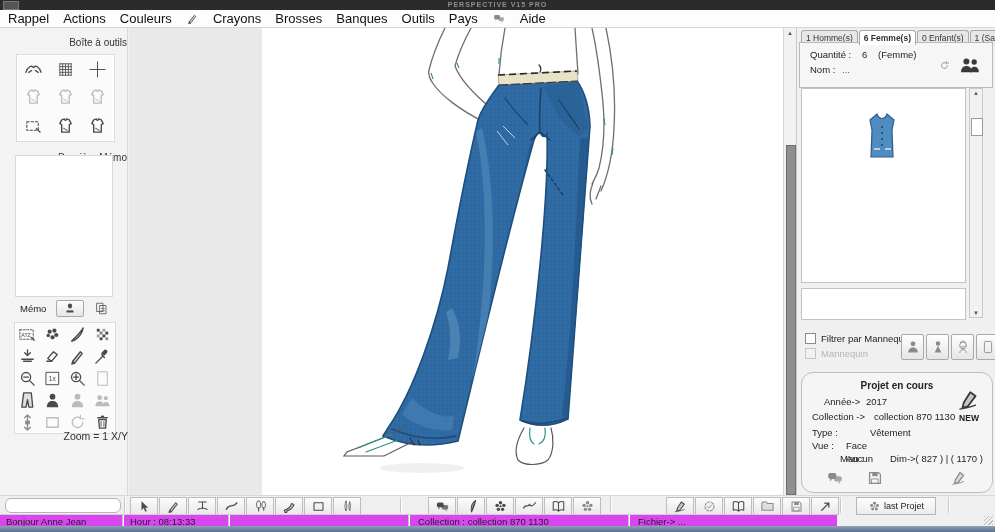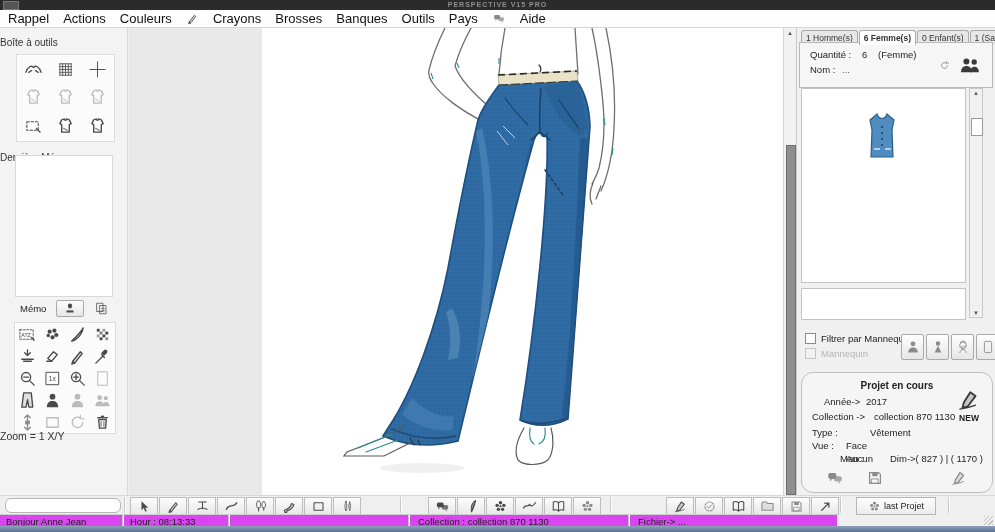--- a/index.html
+++ b/index.html
@@ -11,21 +11,21 @@
   #titlebar{left:0;top:0;width:995px;height:10px;background:#2b2b2b;}
   #titlebar .t{position:absolute;left:0;right:0;top:1px;text-align:center;font-size:7px;
                font-weight:bold;color:#8f8f8f;letter-spacing:1px;}
   #winicon{position:absolute;left:3px;top:1px;width:14px;height:7px;background:#555;border:1px solid #777;}
   
   #menubar{left:0;top:10px;width:995px;height:18px;background:#fdfdfd;border-bottom:1px solid #d6d6d6;
            display:flex;align-items:center;gap:14px;padding-left:8px;box-sizing:border-box;}
   #menubar .mi{font-size:13px;color:#111;cursor:default;}
   
   #sidebar{left:0;top:28px;width:128px;height:467px;background:#f3f3f3;border-right:1px solid #d9d9d9;box-sizing:border-box;}
-  .panel-title{font-size:10px;color:#333;text-align:left;}
+  .panel-title{font-size:10px;color:#333;text-align:right;}
   .toolbox{background:#fbfbfb;border:1px solid #dcdcdc;box-shadow:inset 0 0 0 1px #fff;}
   .tgrid{display:grid;justify-items:center;align-items:center;}
   .tb{width:24px;height:22px;display:flex;align-items:center;justify-content:center;cursor:pointer;}
   .ic{color:#4a4a4a;stroke:currentColor;fill:none;stroke-width:1.4;stroke-linecap:round;stroke-linejoin:round;}
   .ic.dim{color:#bcbcbc;}
   .ic.mid{color:#8a8a8a;}
   #memoPanel{background:#fff;border:1px solid #d8d8d8;}
   #memoRow{display:flex;align-items:center;gap:10px;}
   .btn3d{background:linear-gradient(#fefefe,#e6e6e6);border:1px solid #a9a9a9;border-radius:2px;
          display:flex;align-items:center;justify-content:center;cursor:pointer;}

